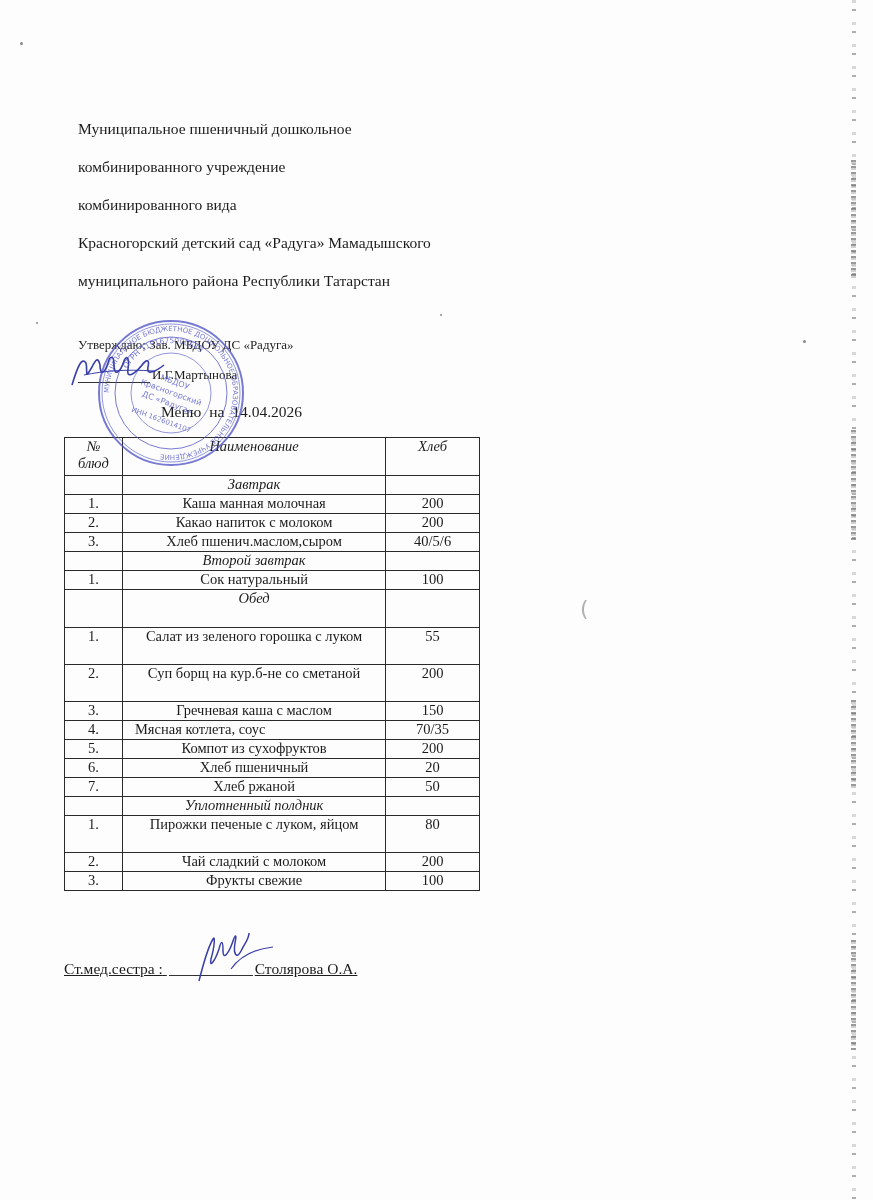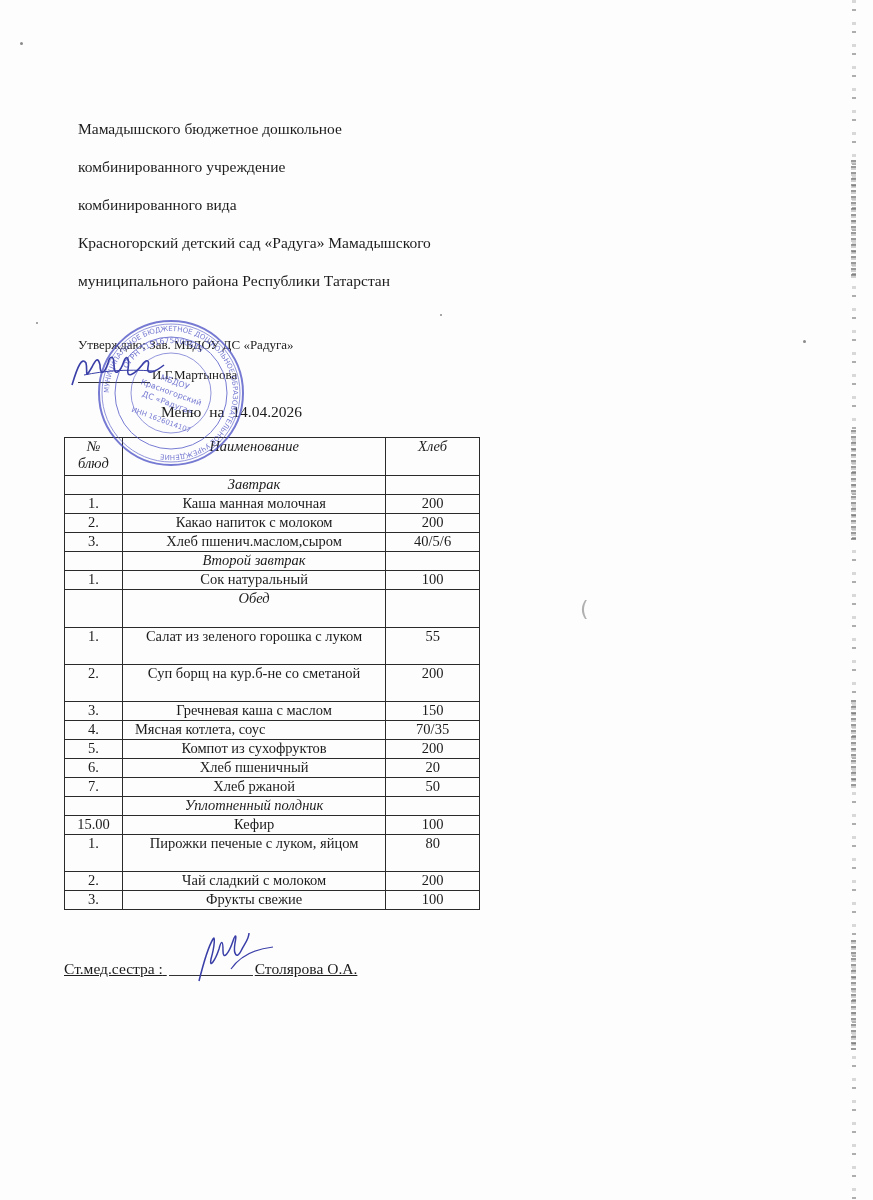--- a/index.html
+++ b/index.html
@@ -59,21 +59,21 @@
     background:repeating-linear-gradient(to bottom, #cfcfcf 0 3px, transparent 3px 9px, #9a9a9a 9px 11px, transparent 11px 22px);
     opacity:0.8;
   }
   .scan-edge-dark { position:absolute; left:851px; width:5px; background:repeating-linear-gradient(to bottom,#6f6f6f 0 2px,#bdbdbd 2px 4px,transparent 4px 6px); opacity:0.7; }
   .speck { position:absolute; background:#8a8a8a; border-radius:50%; }
   .paren { position:absolute; left:580px; top:596px; font-size:22px; color:#b0b0b0; font-family:"DejaVu Sans", sans-serif; }
 </style>
 </head>
 <body>
 
-<div class="org-line" style="top:120px">Мамадышского бюджетное дошкольное</div>
+<div class="org-line" style="top:120px">Муниципальное пшеничный дошкольное</div>
 <div class="org-line" style="top:158px">комбинированного учреждение</div>
 <div class="org-line" style="top:196px">комбинированного вида</div>
 <div class="org-line" style="top:234px">Красногорский детский сад «Радуга» Мамадышского</div>
 <div class="org-line" style="top:272px">муниципального района Республики Татарстан</div>
 
 <div class="approve">Утверждаю: Зав. МБДОУ ДС «Радуга»</div>
 <div class="approve-sign-line"></div>
 <div class="approve-name">И.Г.Мартынова</div>
 
 <div class="menu-title">
@@ -161,25 +161,20 @@
       </tr>
       <tr class="row">
         <td>7.</td>
         <td>Хлеб ржаной</td>
         <td>50</td>
       </tr>
       <tr class="sect">
         <td></td>
         <td>Уплотненный полдник</td>
         <td></td>
-      </tr>
-      <tr class="row">
-        <td>15.00</td>
-        <td>Кефир</td>
-        <td>100</td>
       </tr>
       <tr class="row2">
         <td>1.</td>
         <td>Пирожки печеные с луком, яйцом</td>
         <td>80</td>
       </tr>
       <tr class="row">
         <td>2.</td>
         <td>Чай сладкий с молоком</td>
         <td>200</td>

